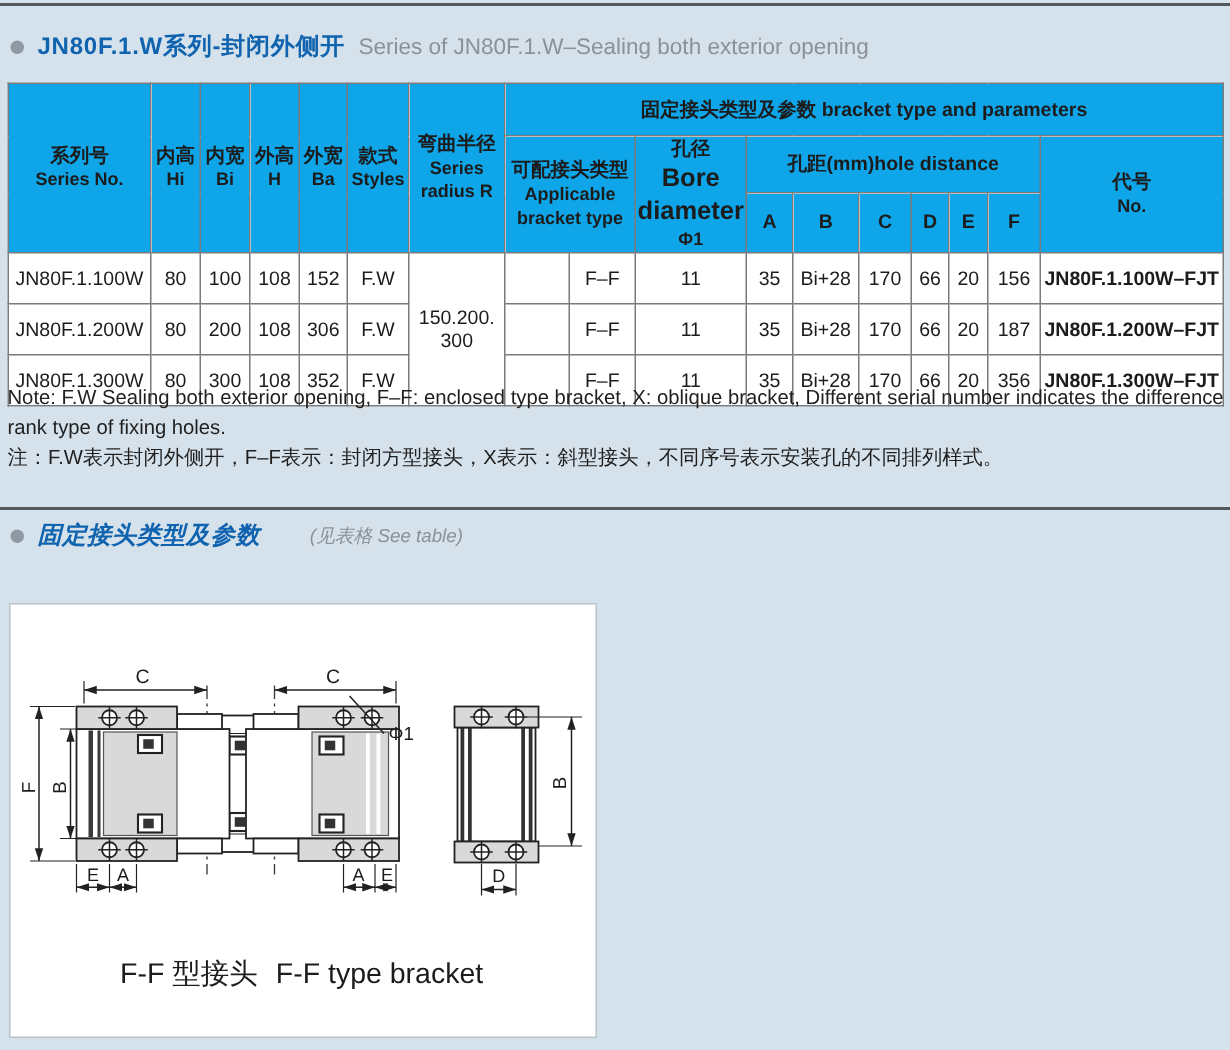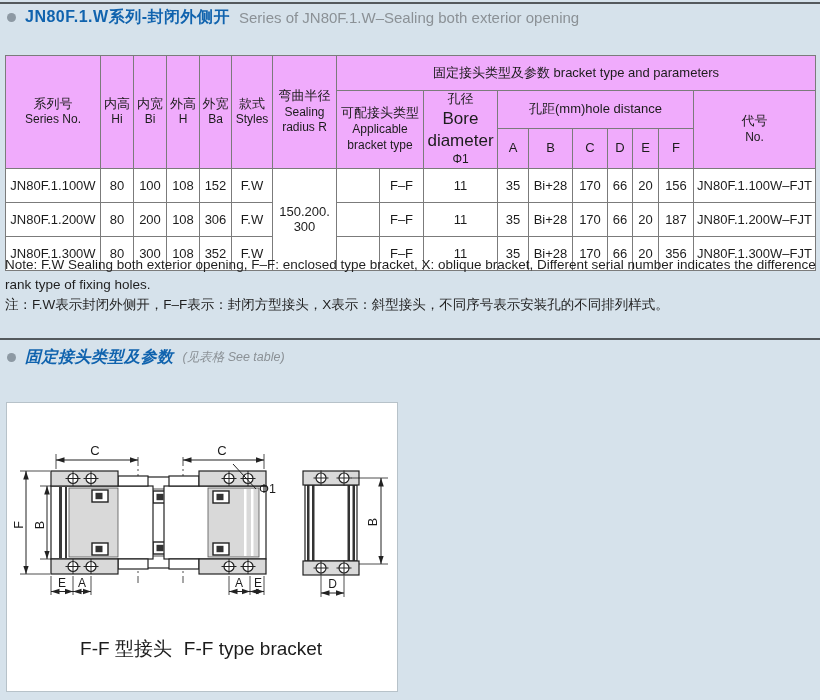--- a/index.html
+++ b/index.html
@@ -6,41 +6,41 @@
   .page {
     position:relative; width:820px; height:700px; overflow:hidden;
     background:#d6e2eb; color:#1c1c1c;
     font-family:"Liberation Sans","DejaVu Sans",sans-serif;
   }
   .rule { position:absolute; left:0; width:820px; height:2px; background:#54595d; }
   .rule-top { top:2px; }
   .rule-mid { top:338px; }
 
   .sec-header { position:absolute; display:flex; align-items:center; gap:9px; white-space:nowrap; }
-  .s1 { left:7px; top:7px; }
+  .s1 { left:7px; top:21px; }
   .s2 { left:7px; top:347px;font-style:italic; }
   .bullet { width:9px; height:9px; border-radius:50%; background:#8d99a3; flex:0 0 auto; }
   .title-zh { color:#1063ae; font-weight:bold; font-size:16px; letter-spacing:0.5px; }
   .title-en { color:#8b9196; font-size:15px; }
-  .title-hint { color:#8b9196; font-size:12.5px; }
+  .title-hint { color:#8b9196; font-size:12.5px;margin-left:24px; }
 
   table.spec {
     position:absolute; left:5px; top:55px; width:810px;
     border-collapse:collapse; table-layout:fixed; background:#fff;
   }
   .spec th, .spec td {
     border:1px solid #7b7b7b; text-align:center; vertical-align:middle;
     padding:0 1px; overflow:hidden;
   }
-  .spec th { background:#f0abfc; font-weight:normal; font-size:13px; line-height:1.3; }
+  .spec th { background:#0ea5e9; font-weight:bold; font-size:13px; line-height:1.3; }
   .spec td { background:#fff; font-size:13px; height:33px; }
   .th-en { font-size:12px; }
   .th-en-sm { font-size:17px; }
   .prewrap { white-space:pre-line; }
-  .no-cell { font-size:12.5px; }
+  .no-cell { font-size:12.5px;font-weight:bold; }
   .hr1 { height:35px; } .hr2 { height:30px;margin-left:45px; } .hr3 { height:31px; }
 
   .notes { position:absolute; left:5px; top:255px; width:813px; font-size:13.5px; line-height:20px; color:#1f1f1f; }
 
   .drawing-box {
     position:absolute; left:6px; top:402px; width:390px; height:288px;
     background:#ffffff; border:1px solid #b7c2c9;
   }
   svg text { font-family:"Liberation Sans","DejaVu Sans",sans-serif; fill:#1c1c1c; }
   .thin{ stroke:#222; stroke-width:0.8; fill:none; }
@@ -105,21 +105,21 @@
       <th rowspan="3">
         <div>外宽</div>
         <div class="th-en">Ba</div>
       </th>
       <th rowspan="3">
         <div>款式</div>
         <div class="th-en">Styles</div>
       </th>
       <th rowspan="3">
         <div>弯曲半径</div>
-        <div class="th-en">Sealing radius R</div>
+        <div class="th-en">Series radius R</div>
       </th>
       <th colspan="10">固定接头类型及参数 bracket type and parameters</th>
     </tr>
     <tr class="hr2">
       <th colspan="2" rowspan="2">
         <div>可配接头类型</div>
         <div class="th-en">Applicable bracket type</div>
       </th>
       <th rowspan="2">
         <div>孔径</div>

